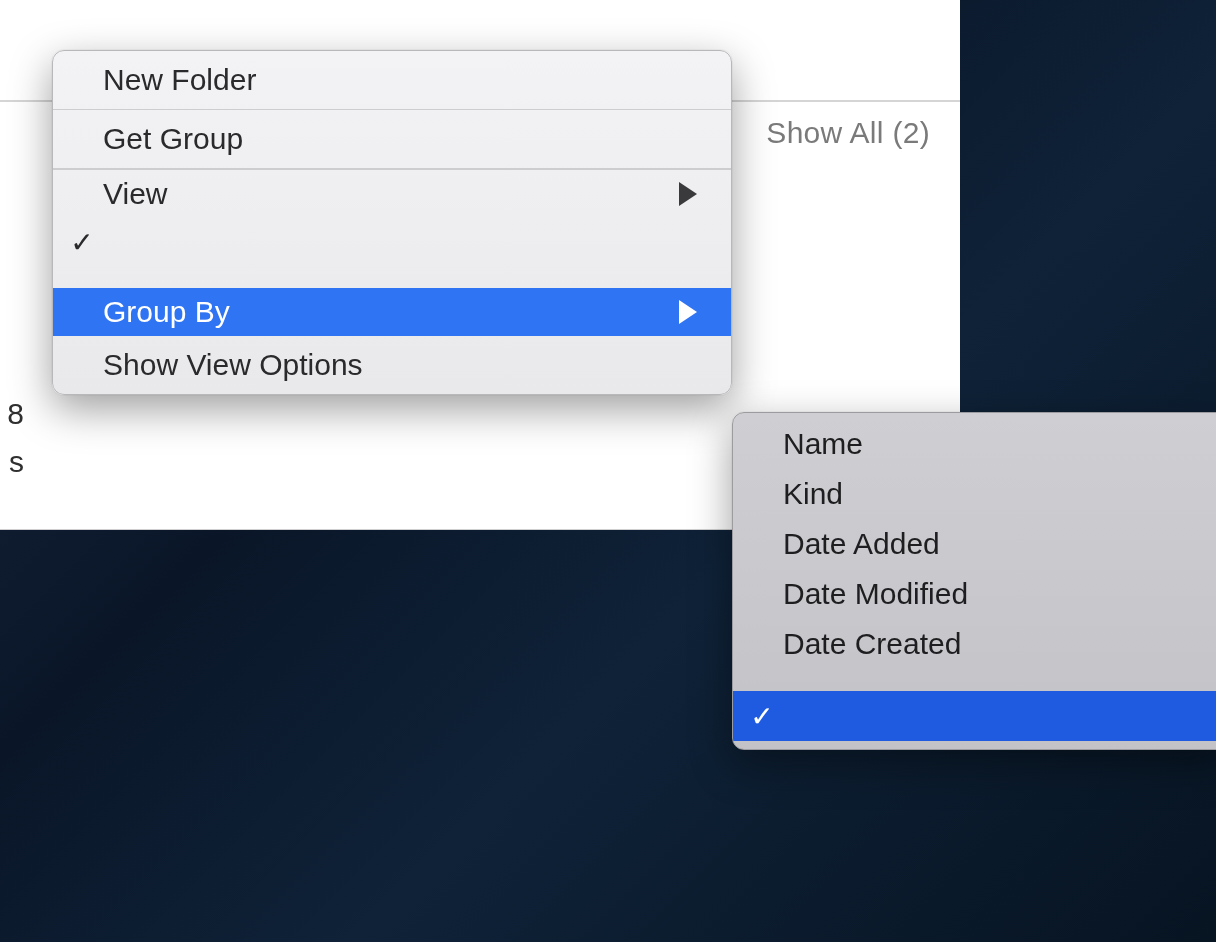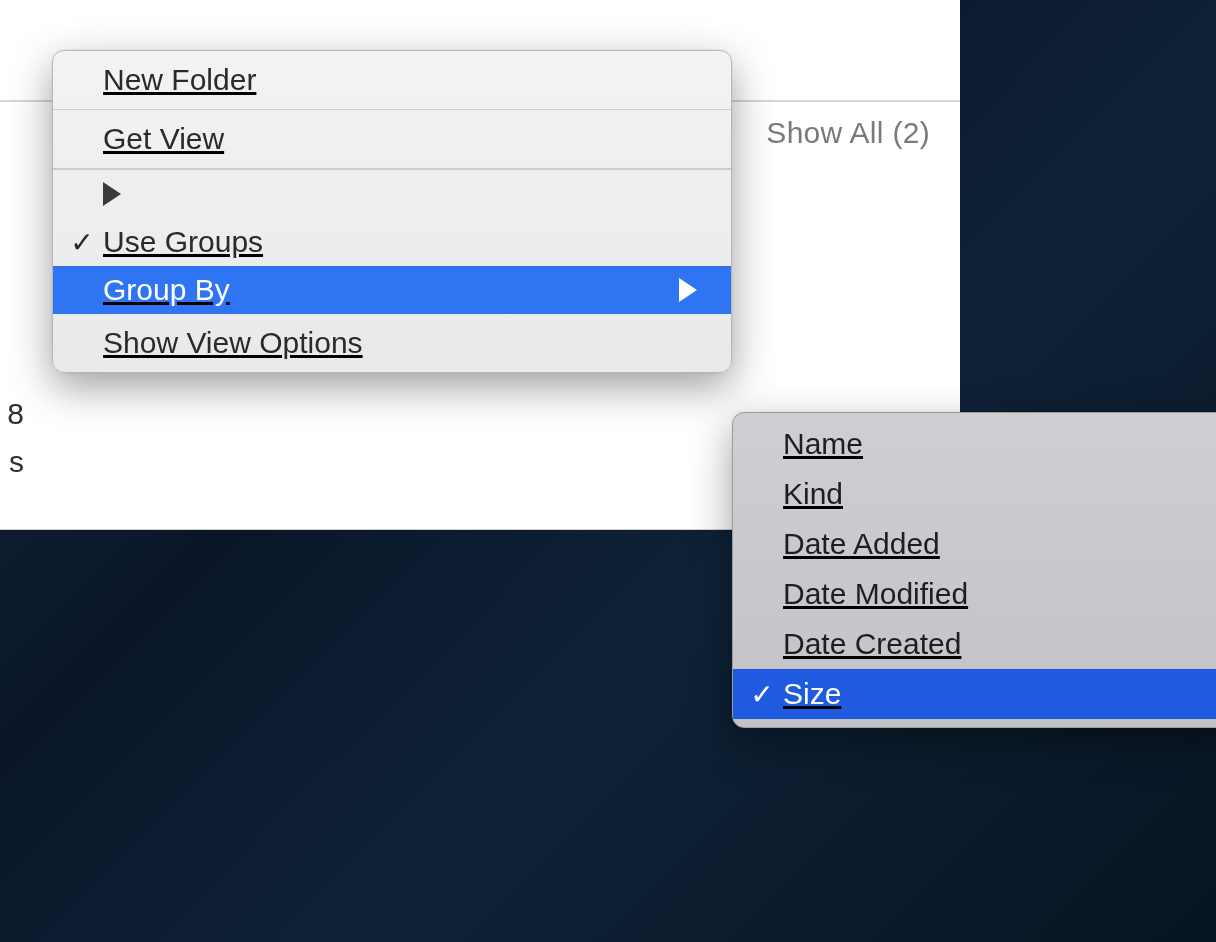--- a/index.html
+++ b/index.html
@@ -62,21 +62,20 @@
       text-align: right;
       padding-right: 4px;
     }
     .context-menu {
       position: absolute;
       background: linear-gradient(180deg, #f3f3f5 0%, #e9e9ec 100%);
       border: 1px solid #b8b7ba;
       border-radius: 12px;
       box-shadow: 0 14px 42px rgba(0,0,0,0.38), 0 0 0 1px rgba(0,0,0,0.03);
       overflow: hidden;
-      text-decoration: underline;
     }
     .main-menu {
       left: 52px;
       top: 50px;
       width: 680px;
     }
     .menu-item {
       position: relative;
       display: flex;
       align-items: center;
@@ -99,20 +98,21 @@
     .menu-item .label { flex: 1 1 auto; }
     .menu-item .arrow {
       width: 0; height: 0;
       border-top: 12px solid transparent;
       border-bottom: 12px solid transparent;
       border-left: 18px solid #3a3a3c;
     }
     .menu-item.selected {
       background: #2f74f2;
       color: #ffffff;
+      margin-top: 22px;
     }
     .menu-item.selected .arrow { border-left-color: #ffffff; }
     .menu-item.selected .check { color: #ffffff; }
     .menu-sep {
       height: 1px;
       background: #cdcdd0;
       margin: 0;
     }
     .sub-menu {
       left: 732px;
@@ -149,33 +149,33 @@
   <div>s</div>
 </div>
 
 <div class="context-menu main-menu">
   <div class="menu-item tall">
     <span class="label">New Folder</span>
   </div>
   <div class="menu-sep"></div>
 
   <div class="menu-item tall">
-    <span class="label">Get View</span>
+    <span class="label">Get Group</span>
   </div>
   <div class="menu-sep"></div>
 
   <div class="menu-sep"></div>
 
   <div class="menu-item">
+    <span class="label">View</span>
     <span class="arrow"></span>
   </div>
 
   <div class="menu-item">
     <span class="check">✓</span>
-    <span class="label">Use Groups</span>
   </div>
 
   <div class="menu-item selected">
     <span class="label">Group By</span>
     <span class="arrow"></span>
   </div>
 
   <div class="menu-item tall">
     <span class="label">Show View Options</span>
   </div>
@@ -192,15 +192,14 @@
     <span class="label">Date Added</span>
   </div>
   <div class="menu-item">
     <span class="label">Date Modified</span>
   </div>
   <div class="menu-item">
     <span class="label">Date Created</span>
   </div>
   <div class="menu-item selected">
     <span class="check">✓</span>
-    <span class="label">Size</span>
   </div>
 </div>
 
 </body></html>

